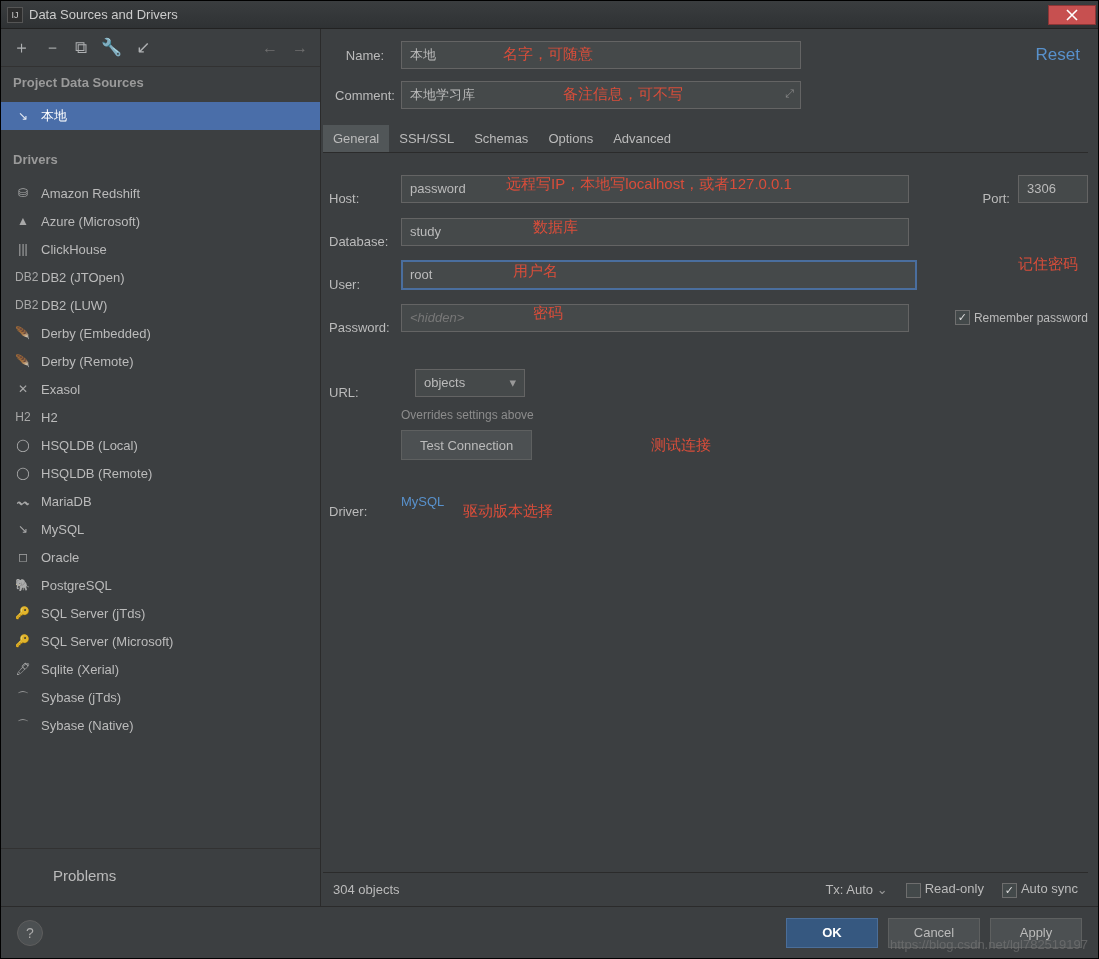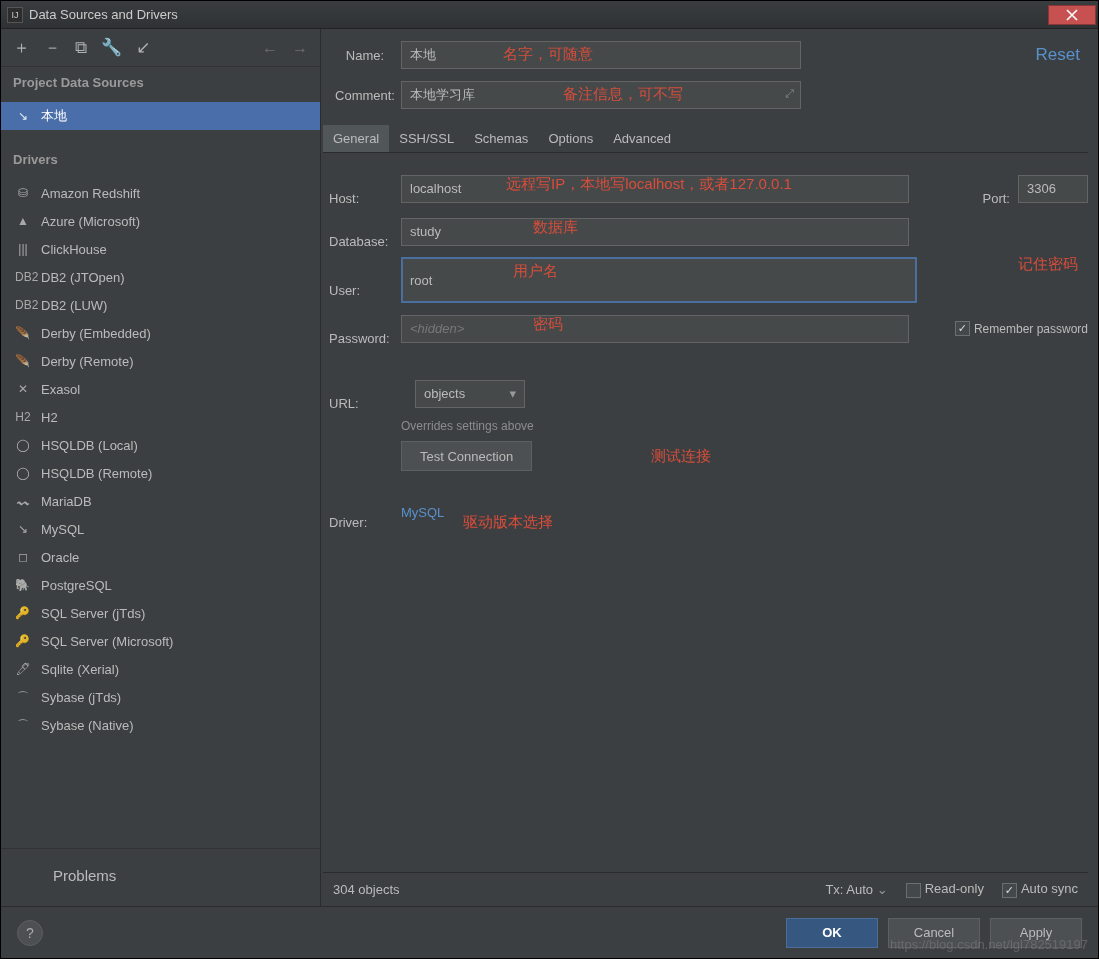--- a/index.html
+++ b/index.html
@@ -58,21 +58,21 @@
   .annot{color:var(--annot);font-size:15px;position:absolute;pointer-events:none;font-weight:500;}
   
   .tabs{display:flex;border-bottom:1px solid #2b2b2b;margin-top:10px;background:#3c3f41;}
   .tab{padding:6px 10px;color:var(--text);font-size:13px;cursor:pointer;}
   .tab.active{background:var(--tab-active);}
   
   .form{position:relative;flex:1;padding-top:10px;}
   .frow{display:flex;align-items:center;margin:8px 0;position:relative;}
   .frow .flbl{width:78px;color:var(--text);font-size:13px;padding-left:6px;margin-top:20px;}
   .frow .finput{height:28px;background:var(--field-bg);border:1px solid var(--field-border);color:var(--text);font-size:13px;padding:0 8px;display:flex;align-items:center;}
-  .finput.focus{border:2px solid var(--field-focus);padding:0 7px;height:46px;}
+  .finput.focus{border:2px solid var(--field-focus);padding:0 7px;height:30px;}
   .hint{color:#777;font-style:italic;}
   .overrides{font-size:12px;color:var(--text-dim);margin:2px 0 8px 78px;}
   .btn{height:30px;padding:0 18px;background:var(--btn);border:1px solid #5e6060;color:var(--text);font-size:13px;display:inline-flex;align-items:center;justify-content:center;cursor:pointer;}
   .url-select{width:110px;height:28px;background:var(--field-bg);border:1px solid var(--field-border);color:var(--text);font-size:13px;display:flex;align-items:center;padding:0 8px;margin-left:14px;position:relative;}
   .url-select:after{content:"▾";position:absolute;right:8px;color:#999;}
   .driver-link{color:var(--link);font-size:13px;cursor:pointer;}
   
   .status{height:34px;border-top:1px solid #2b2b2b;display:flex;align-items:center;padding:0 10px;color:var(--text);font-size:13px;gap:18px;}
   .status .left{flex:1;}
   .chk{width:15px;height:15px;border:1px solid #6e6e6e;background:#43494a;display:inline-flex;align-items:center;justify-content:center;color:#ddd;font-size:11px;margin-right:4px;vertical-align:middle;}
@@ -231,21 +231,21 @@
           <div class="tab">SSH/SSL</div>
           <div class="tab">Schemas</div>
           <div class="tab">Options</div>
           <div class="tab">Advanced</div>
         </div>
 
       <div class="form">
         <div class="frow">
           <div class="flbl">Host:</div>
           <div class="finput" style="width:508px;">
-            <span>localhost</span>
+            <span>password</span>
           </div>
           <span class="annot" style="left:183px;top:4px;">远程写IP，本地写localhost，或者127.0.0.1</span>
           <div style="flex:1"></div>
           <div class="flbl" style="width:46px;text-align:right;padding-right:8px;">Port:</div>
           <div class="finput" style="width:70px;">
             <span>3306</span>
           </div>
         </div>
         <div class="frow">
           <div class="flbl">Database:</div>

